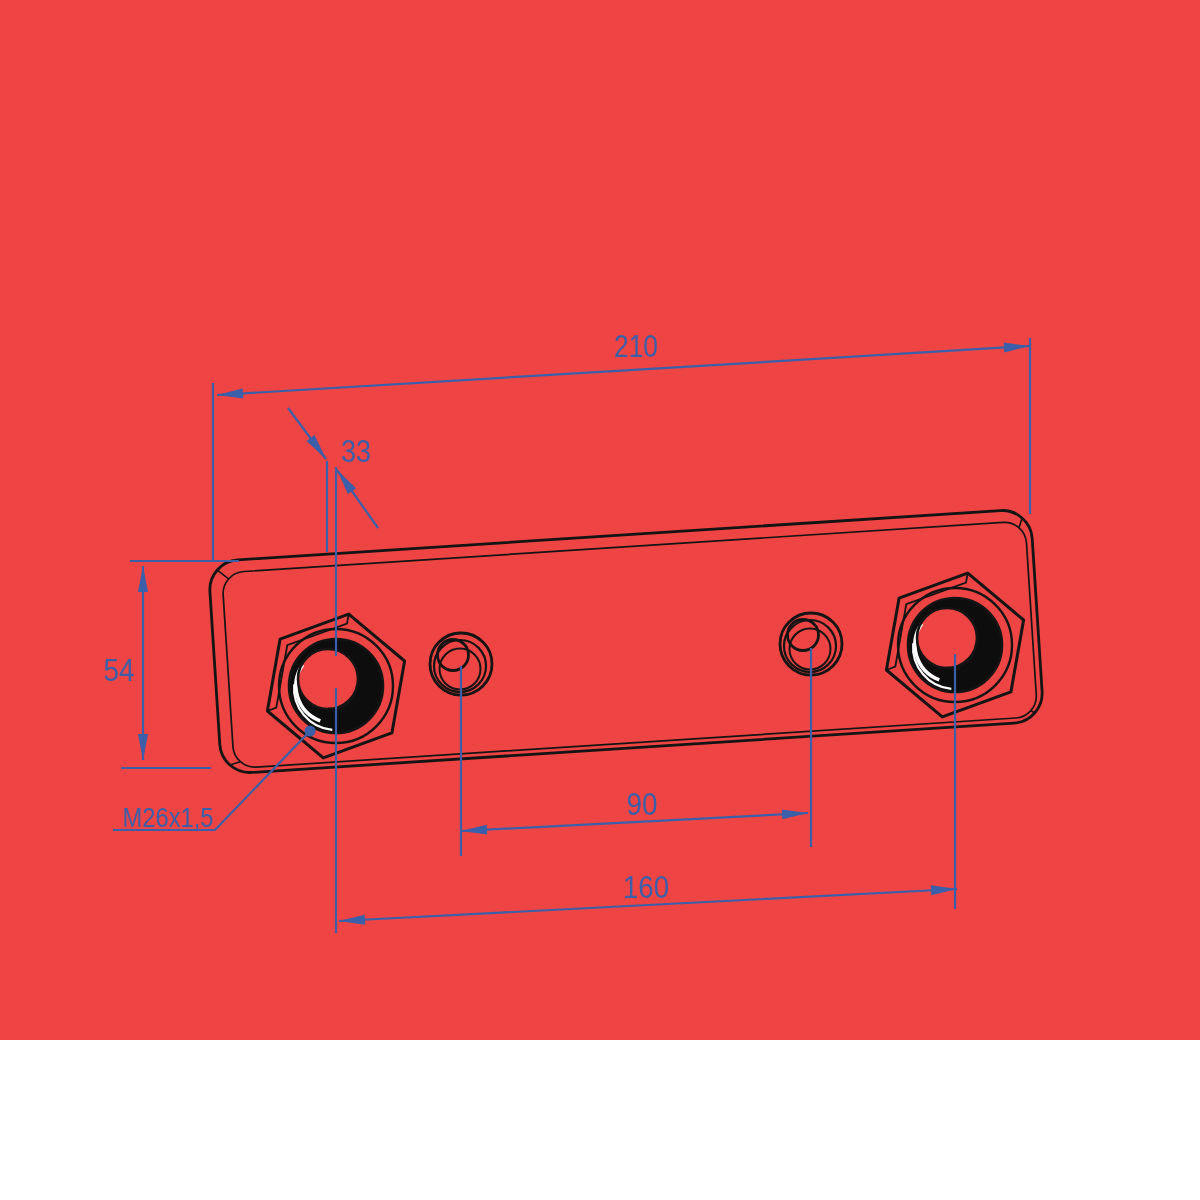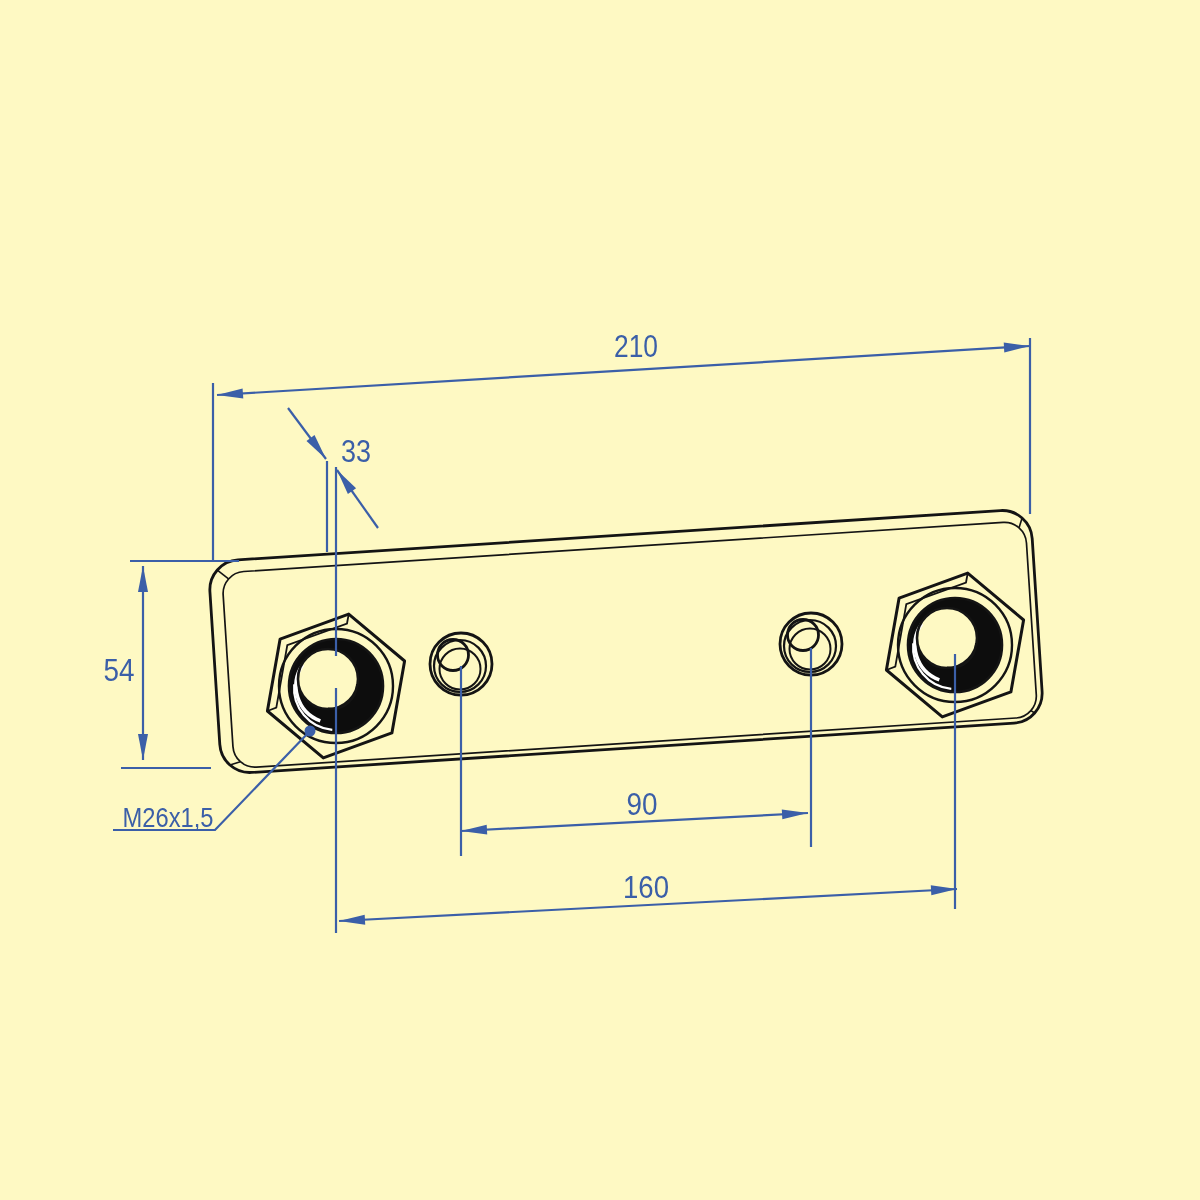--- a/index.html
+++ b/index.html
@@ -1,20 +1,20 @@
 <!DOCTYPE html>
 <html><head>
 <meta charset="utf-8">
 <style>
   html, body { margin: 0; padding: 0; background: #ffffff; }
   #canvas {
     position: relative;
     width: 1200px;
-    height: 1200px;
-    background: #fef9c3;
+    height: 1040px;
+    background: #ef4444;
     overflow: hidden;
   }
   svg { display: block; }
   .dim-text {
     font-family: "Liberation Sans", sans-serif;
     font-size: 31px;
     fill: #3b5fa8;
     letter-spacing: 0px;
   }
   .callout-text {

